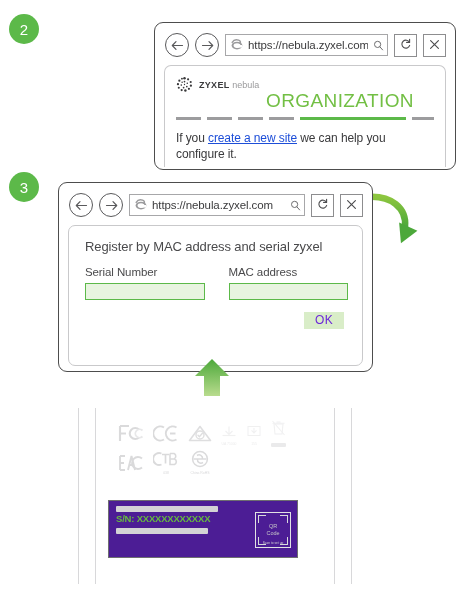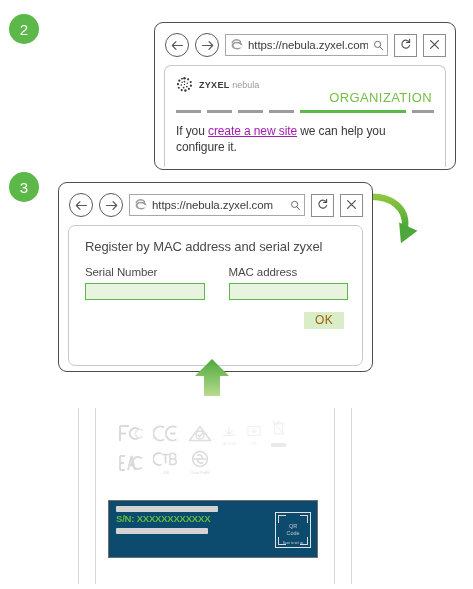--- a/index.html
+++ b/index.html
@@ -84,34 +84,34 @@
     padding:10px 11px 0 11px;
     overflow:hidden;
   }
   .brandrow{display:flex;align-items:flex-start;gap:6px;height:20px;}
   .zyxel-mark{width:17px;height:17px;flex:0 0 auto;}
   .brand-text{font-size:9px;font-weight:bold;color:#3a3a3c;letter-spacing:0.3px;padding-top:4px;}
   .brand-text .sub{font-weight:normal;color:#9a9a9c;letter-spacing:0;}
 
   .org-title{
     text-align:right;
-    font-size:13px;color:#72bf44;
+    font-size:19px;color:#72bf44;
     letter-spacing:0.4px;
-    margin:-6px 2px 2px 0;
+    margin:-6px 20px 2px 0;
   }
   .seg-row{display:flex;align-items:center;gap:6px;height:9px;margin-bottom:7px;}
   .seg{height:3px;background:#9c9c9e;flex:0 0 auto;width:25px;border-radius:0;}
   .seg.active{background:#5cb949;height:3.5px;flex:1 1 auto;width:auto;}
   .seg.tail{width:22px;}
 
   .promo{
     font-size:12px;color:#3a3a3c;line-height:1.35;
     letter-spacing:-0.1px;
   }
-  .promo .lnk{color:#a21caf;}
+  .promo .lnk{color:#1d4ed8;}
 
   
   .reg-card{
     margin:2px 9px 9px 9px;
     border:1.2px solid #c9c9cb;
     border-radius:7px;
     background:#fff;
     box-sizing:border-box;
     height:calc(100% - 47px);
     padding:12px 14px 8px 16px;
@@ -124,21 +124,21 @@
   .field{flex:1 1 0;min-width:0;}
   .field-label{font-size:11.5px;color:#4a4a4c;margin-bottom:4px;letter-spacing:-0.1px;}
   .field-input{
     height:17px;width:100%;
     background:#e8f4e0;
     border:1.3px solid #5cb949;
     box-sizing:border-box;
   }
   .okrow{display:flex;justify-content:flex-end;margin-top:12px;padding-right:4px;}
   .ok-btn{
-    background:#d9edc8;color:#a16207;
+    background:#d9edc8;color:#6d28d9;
     font-size:12px;letter-spacing:0.3px;
     padding:1px 11px 2px 11px;
     border:none;
   }
 
   
   .arrow-curve{position:absolute;left:357px;top:186px;width:62px;height:72px;z-index:3;}
   .arrow-up{position:absolute;left:191px;top:358px;width:42px;height:38px;z-index:5;}
 
   
@@ -154,22 +154,22 @@
 
   .certs{position:absolute;left:44px;top:12px;width:200px;height:60px;}
   .cert-row{display:flex;align-items:flex-end;gap:9px;}
   .cert-row.r2{margin-top:3px;gap:10px;}
   .cert{opacity:.55;}
   .cert.faint{opacity:.3;}
   .cert-cap{font-size:3.4px;color:#b9b9bb;text-align:center;line-height:1.15;letter-spacing:0;}
   .dash-mark{width:15px;height:4px;background:#bdbdbf;border-radius:1px;margin-top:2px;}
 
   .snbox{
-    position:absolute;left:34px;top:92px;width:210px;height:58px;
-    border:1.6px solid #6e6e70;background:#0c4a6e;
+    position:absolute;left:34px;top:92px;width:190px;height:58px;
+    border:1.6px solid #6e6e70;background:#4c1d95;
     box-sizing:border-box;
     padding:5px 6px 4px 7px;
     display:flex;
   }
   .sn-left{flex:1 1 auto;min-width:0;}
   .blur-bar{height:6px;background:#d3d3d5;border-radius:1px;margin-bottom:1px;}
   .blur-bar.b1{width:102px;}
   .blur-bar.b2{width:92px;margin-top:4px;}
   .sn-text{
     font-size:9.5px;font-weight:bold;color:#66bb3f;

